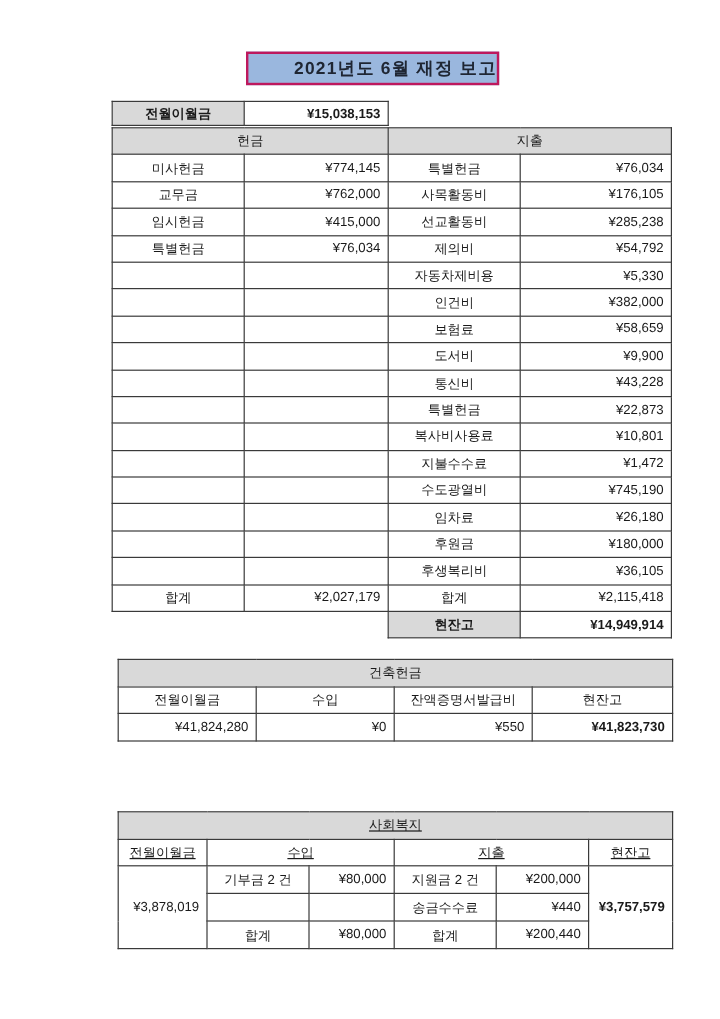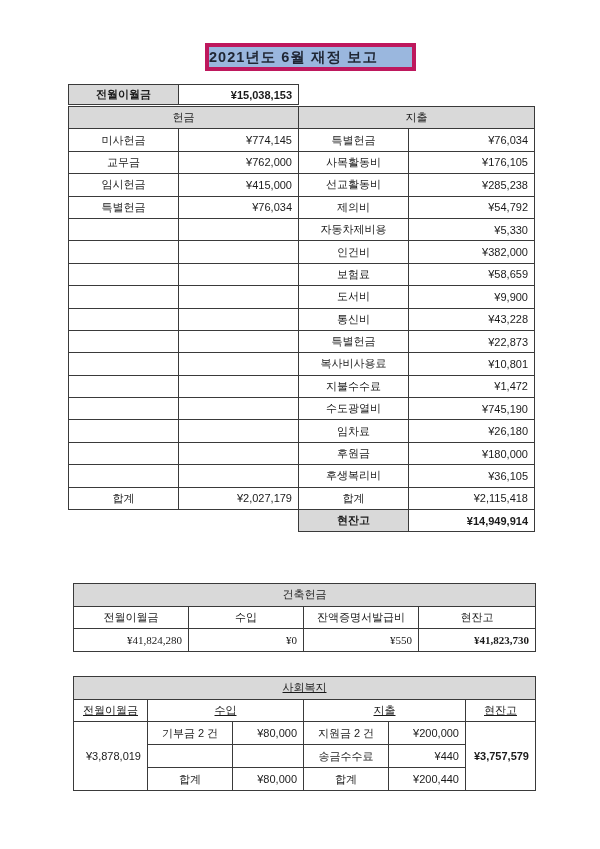--- a/index.html
+++ b/index.html
@@ -3,38 +3,38 @@
 <meta charset="utf-8">
 <style>
   html,body{margin:0;padding:0;}
   body{
     width:600px;height:849px;background:#ffffff;position:relative;
     font-family:"Liberation Sans","DejaVu Sans",sans-serif;
     color:#1a1a1a;
   }
   .title-box{
     position:absolute;left:205px;top:43px;width:211px;height:28px;
-    box-sizing:border-box;background:#9ab7de;border:4px solid #be185d;
-    display:flex;align-items:center;justify-content:flex-start;
+    box-sizing:border-box;background:#9ab7de;border:2px solid #be185d;
+    display:flex;align-items:center;justify-content:flex-end;
     font-weight:bold;font-size:14.5px;color:#1f2633;letter-spacing:1px;
   }
-  table{border-collapse:collapse;table-layout:fixed;font-size:11px;}
+  table{border-collapse:collapse;table-layout:fixed;font-size:11px;margin-left:25px;}
   td,th{
     border:1px solid #3a3a3a;padding:0 6px;overflow:hidden;
     white-space:nowrap;font-weight:normal;box-sizing:content-box;
   }
   .gray{background:#d9d9d9;}
   .c{text-align:center}.r{text-align:right}.l{text-align:center}
   .b{font-weight:bold}
   .nb{border:none;}
   .t-carry{position:absolute;left:68px;top:84px;}
   .t-carry td{height:19px;}
   .t-main{position:absolute;left:68px;top:106px;}
   .t-main td,.t-main th{height:21.4px;}
-  .t-build{position:absolute;left:73px;top:583px;font-family:Liberation Serif, serif;}
+  .t-build{position:absolute;left:73px;top:549px;}
   .t-build td,.t-build th{height:21.5px;}
   .t-welfare{position:absolute;left:73px;top:676px;}
   .t-welfare th{height:21.5px;text-decoration:underline;}
   .t-welfare td{height:22px;}
   .t-welfare td[rowspan]{vertical-align:middle;}
 </style>
 </head>
 <body>
 
 <div class="title-box">

